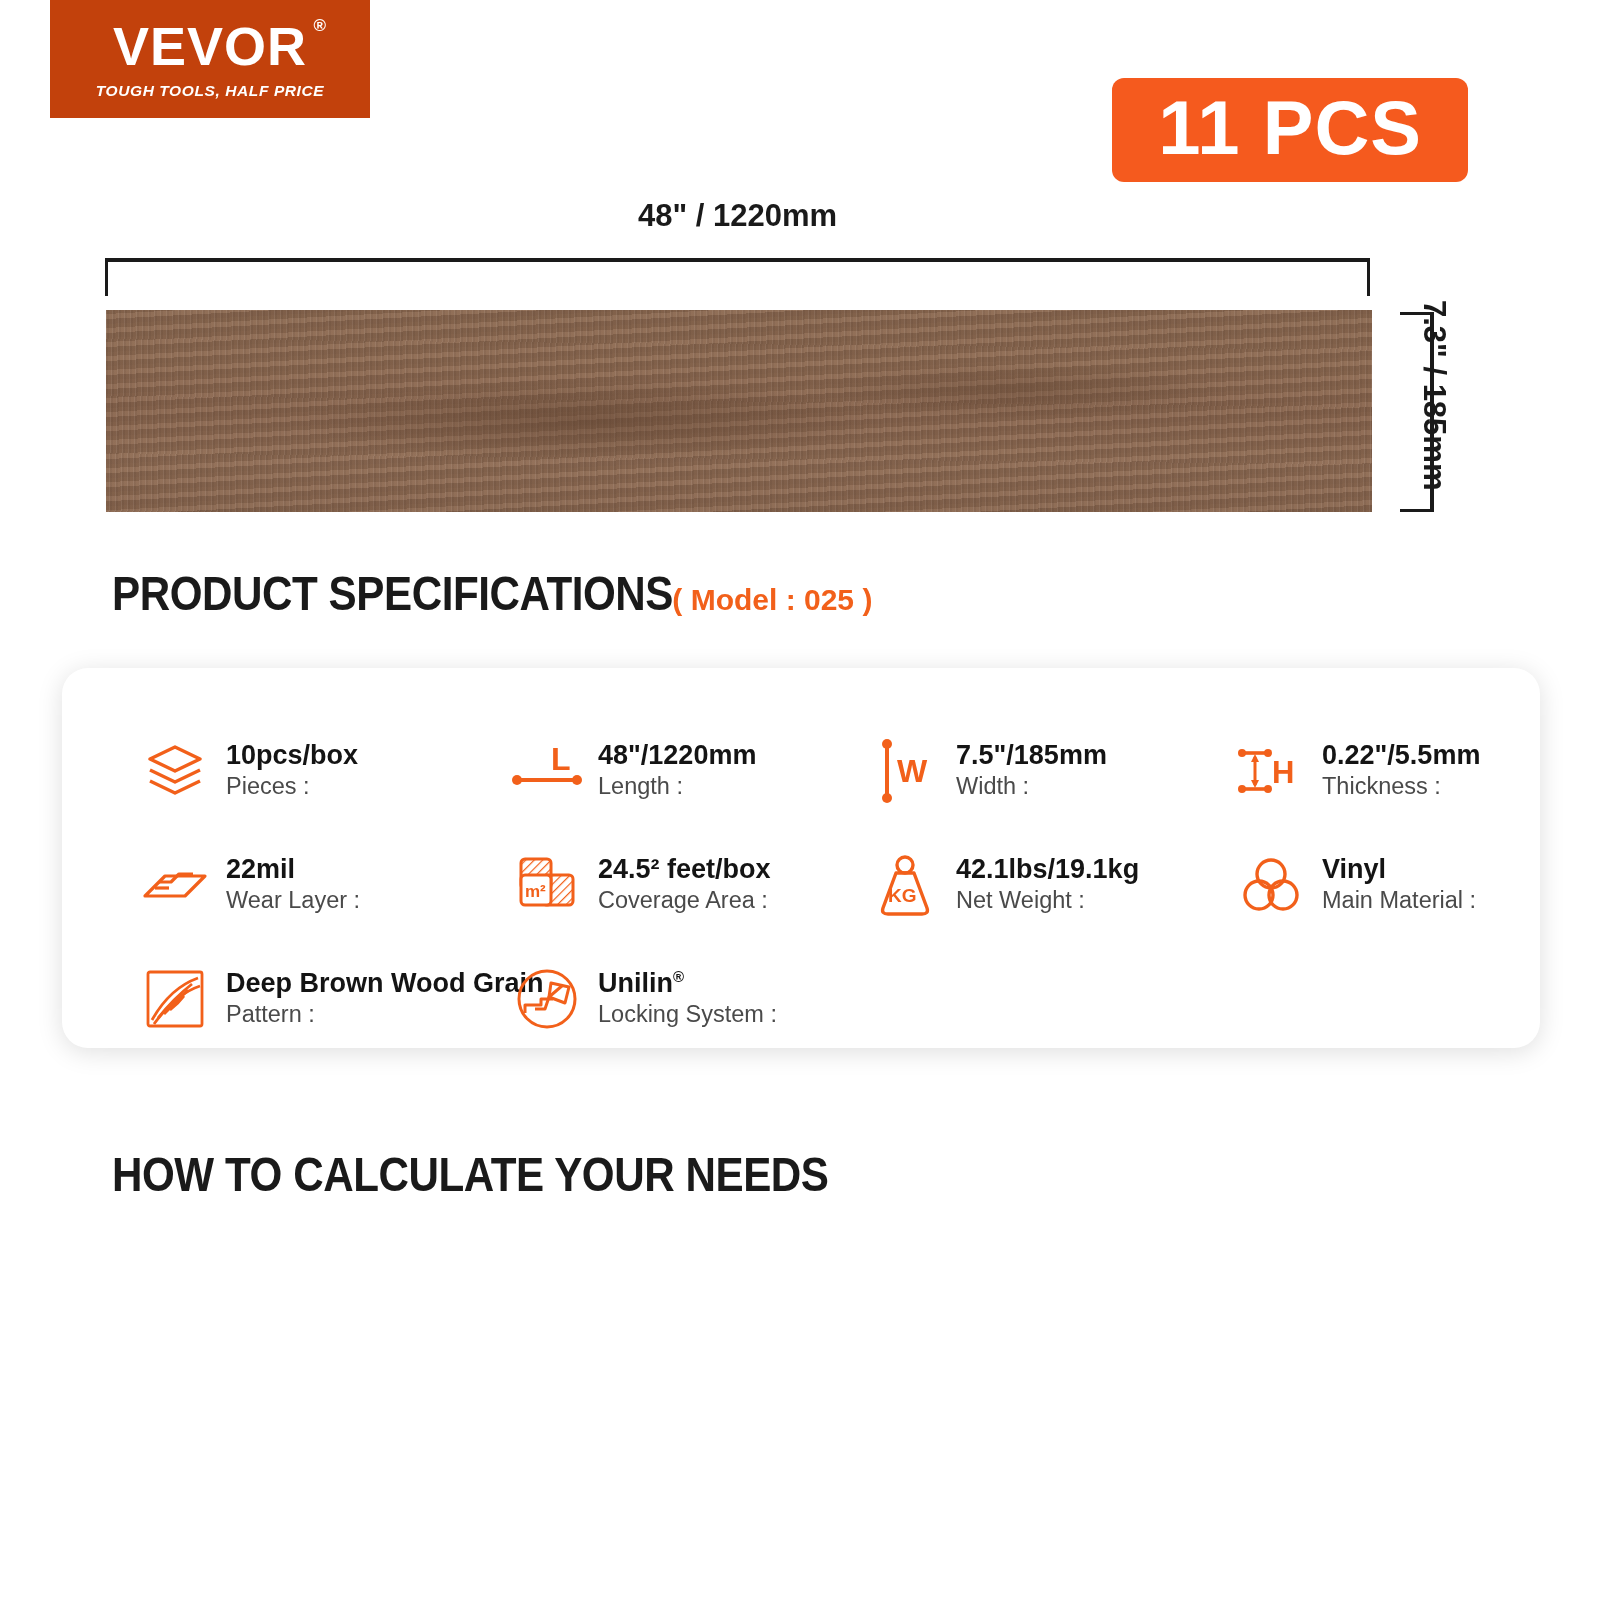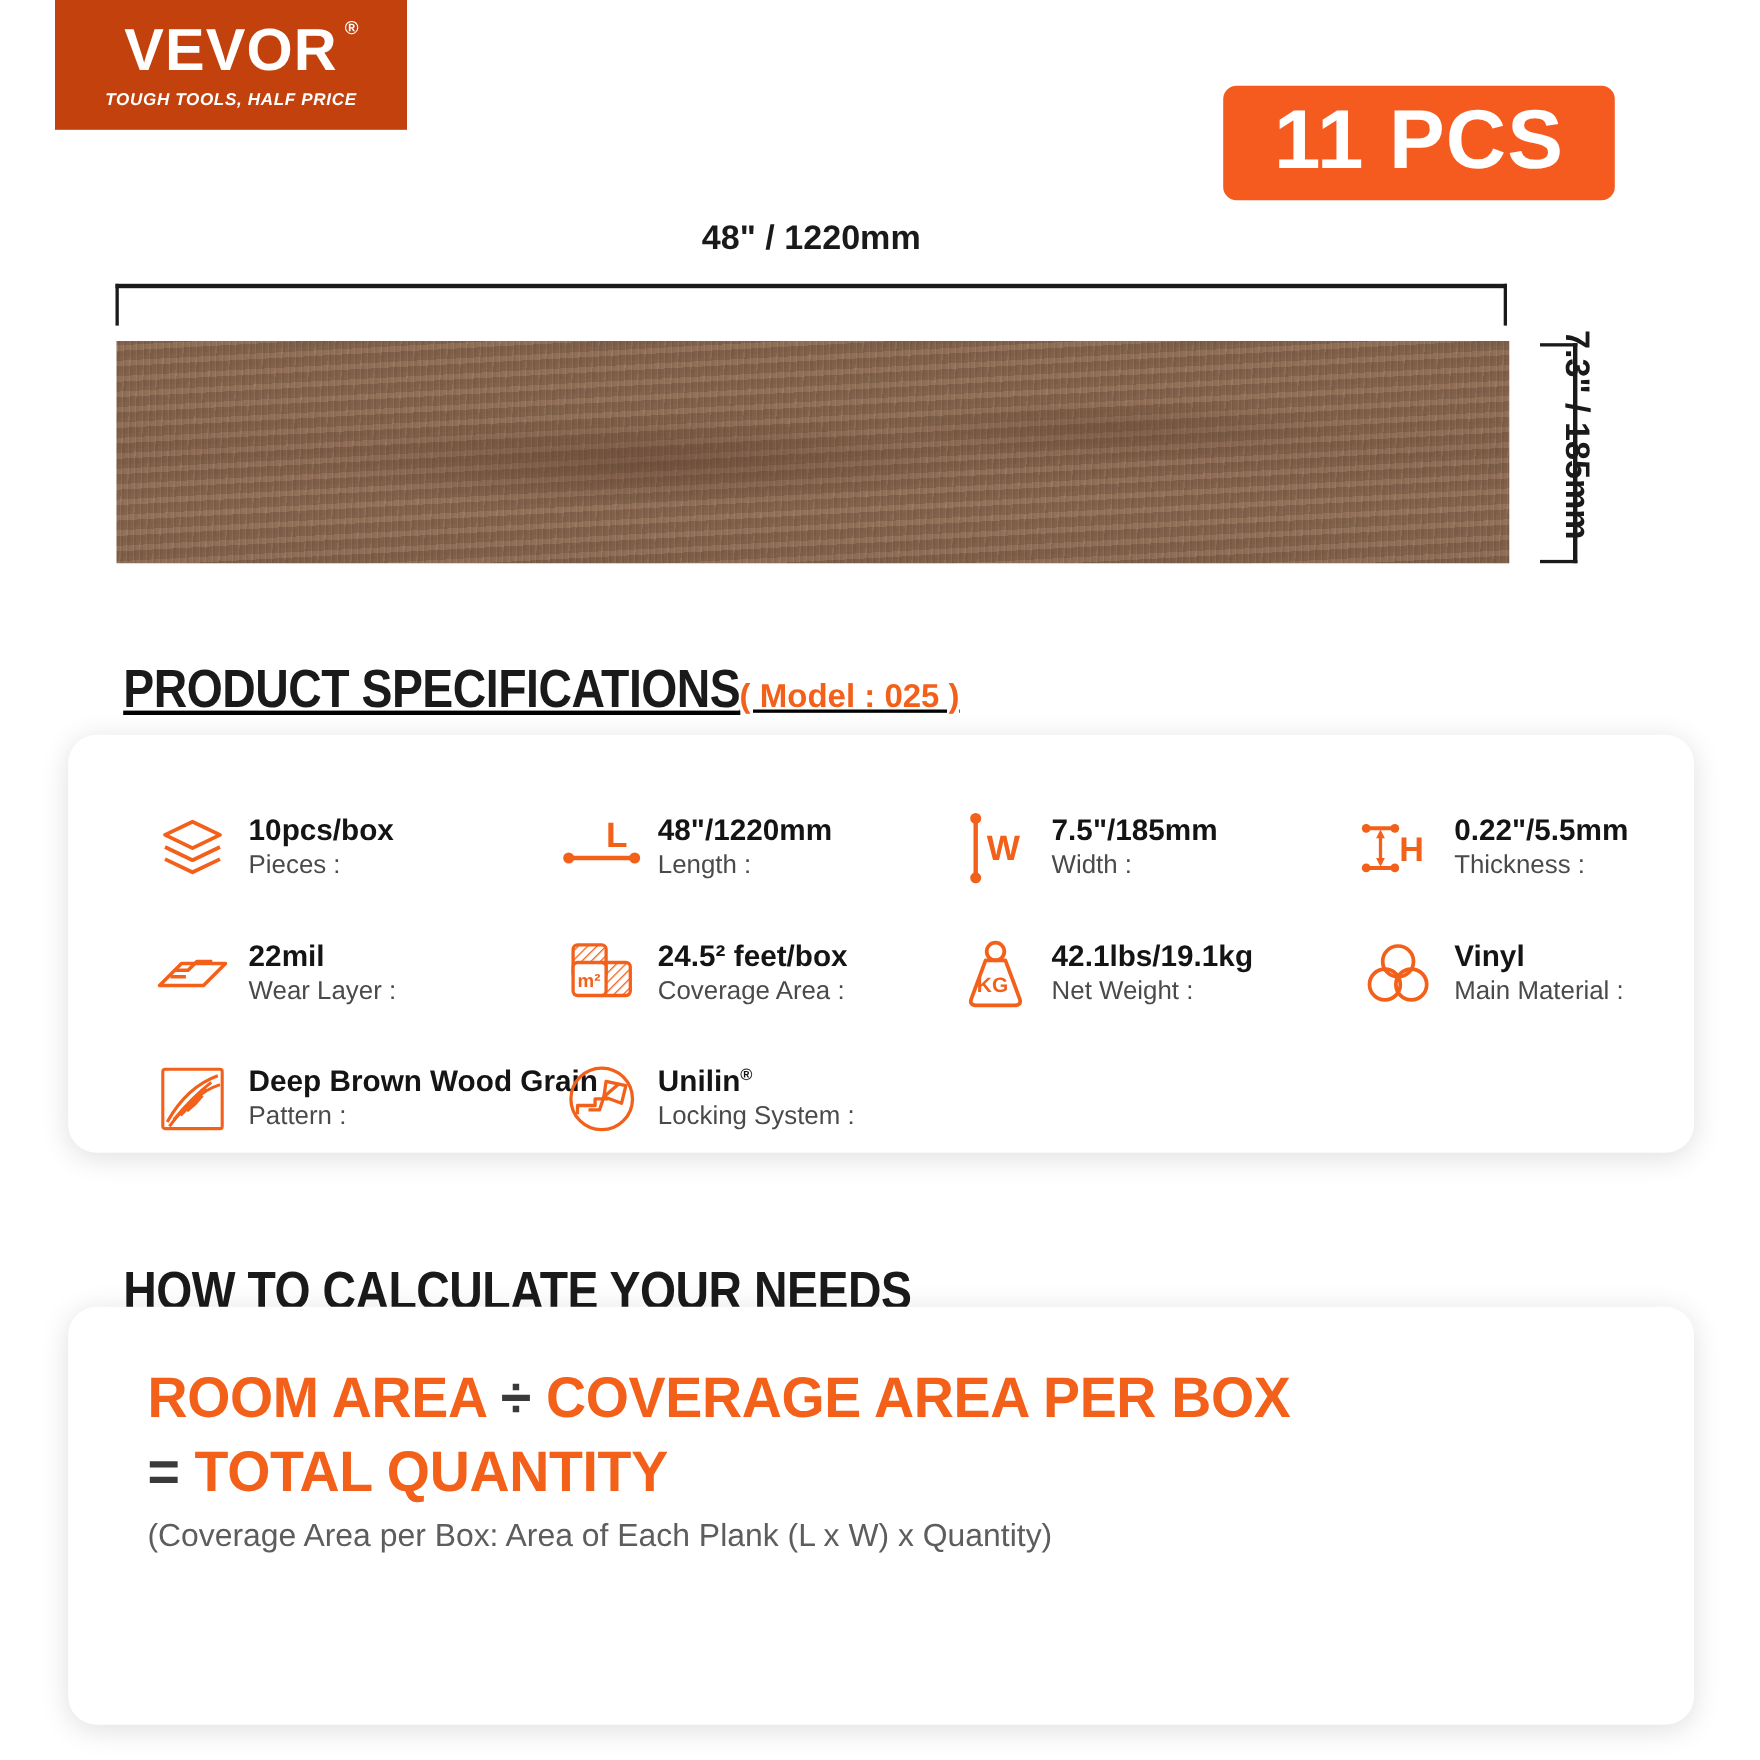--- a/index.html
+++ b/index.html
@@ -166,21 +166,21 @@
   <div class="pcs-badge">
     <span>11 PCS</span>
   </div>
 
   <div class="dim-top-label">48" / 1220mm</div>
   <div class="bracket-top"></div>
   <div class="plank"></div>
   <div class="bracket-right"></div>
   <div class="dim-right-label">7.3" / 185mm</div>
 
-  <div class="heading-row" style="left:112px; top:599px;text-decoration:underline;">
+  <div class="heading-row" style="left:112px; top:565px;">
     <div class="heading-main">PRODUCT SPECIFICATIONS</div>
     <div class="heading-model" style="margin-left:-92px;">( Model : 025 )</div>
   </div>
 
   <div class="card" id="spec-card">
     <div class="spec-grid">
 
       <div class="spec-item">
         <div class="spec-icon">
           <svg width="64" height="64" viewBox="0 0 64 64" fill="none" stroke="#f2601a" stroke-width="3.4" stroke-linejoin="round">
@@ -340,28 +340,14 @@
         </div>
       </div>
 
     </div>
   </div>
 
   <div class="heading-row" style="left:112px; top:1146px;">
     <div class="heading-main">HOW TO CALCULATE YOUR NEEDS</div>
   </div>
 
-  <div class="card" id="calc-card">
-    <div class="formula">
-      <div class="formula-line">
-        <span>ROOM AREA</span>
-        <span class="op">÷</span>
-        <span>COVERAGE AREA PER BOX</span>
-      </div>
-      <div class="formula-line">
-        <span class="op">=</span>
-        <span>TOTAL QUANTITY</span>
-      </div>
-    </div>
-    <div class="formula-note">(Coverage Area per Box: Area of Each Plank (L x W) x Quantity)</div>
-  </div>
 
 </div>
 
 </body></html>

